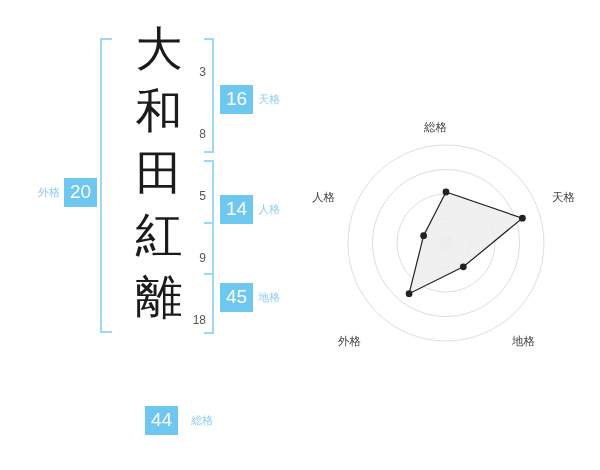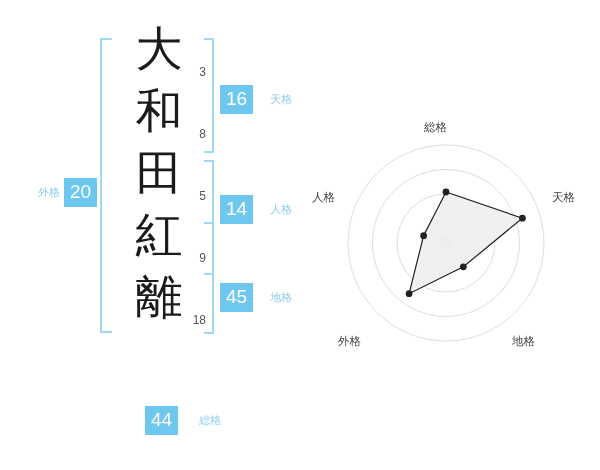--- a/index.html
+++ b/index.html
@@ -84,21 +84,21 @@
     font-size: 19px;
     line-height: 24px;
     padding: 2px 6px 3px 6px;
     display: inline-block;
     font-family: "Liberation Sans", sans-serif;
   }
   .chip-row {
     position: absolute;
     display: flex;
     align-items: center;
-    gap: 17px;
+    gap: 5px;
   }
   .chip-row .tag {
     font-size: 11px;
     color: #8ecdf0;
     white-space: nowrap;
   }
 
   
   .grp-bracket {
     position: absolute;
@@ -124,21 +124,21 @@
     color: #444444;
     white-space: nowrap;
   }
 
   .total-row {
     position: absolute;
     left: 145px;
     top: 406px;
     display: flex;
     align-items: center;
-    gap: 21px;
+    gap: 13px;
   }
 </style>
 </head>
 <body>
 
 <div id="name-panel">
 
   <div class="outer-bracket"></div>
 
   <div class="gaikaku-label">

